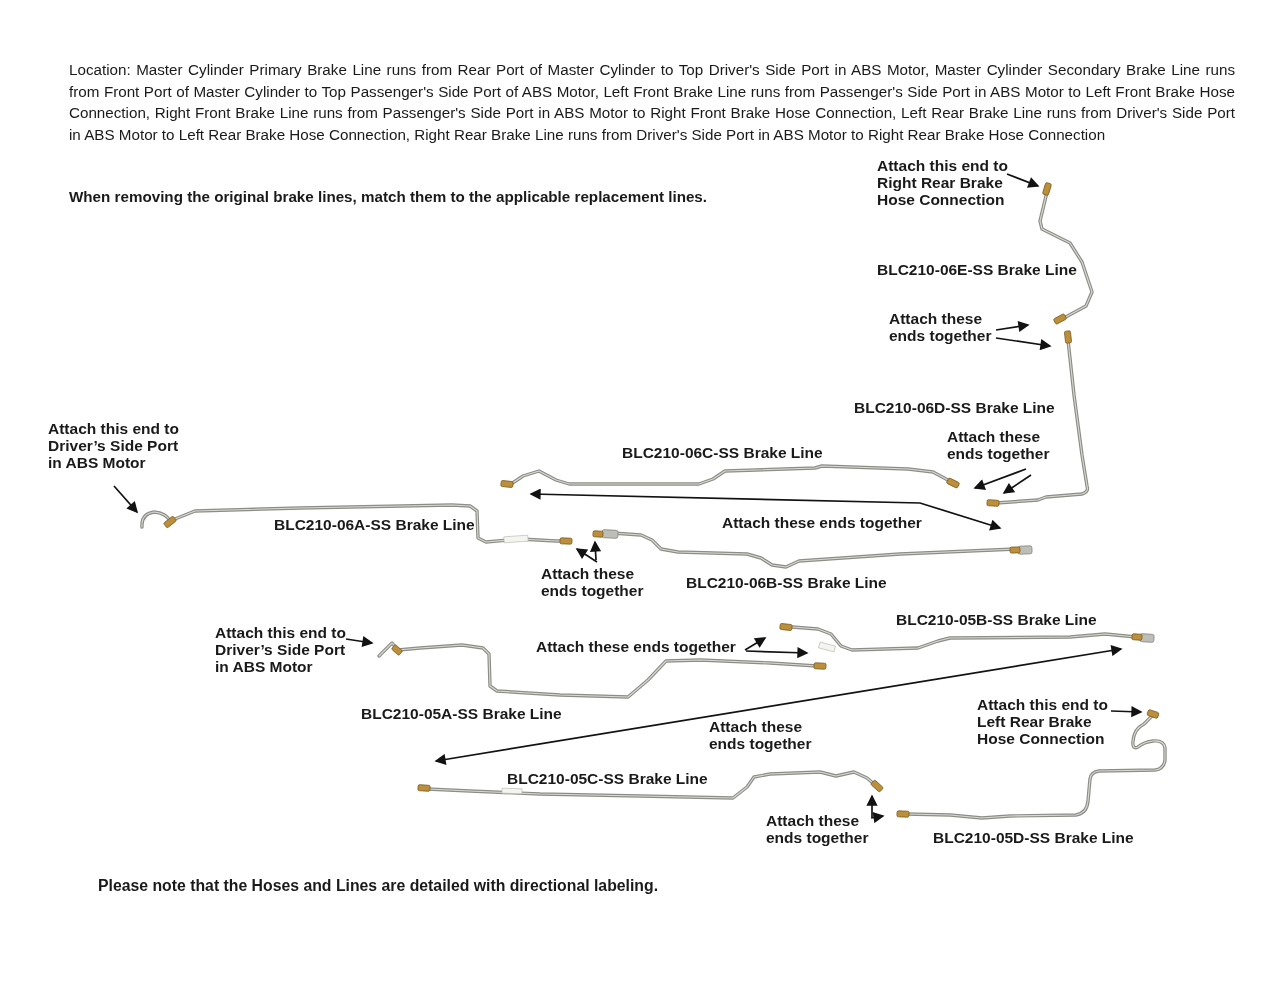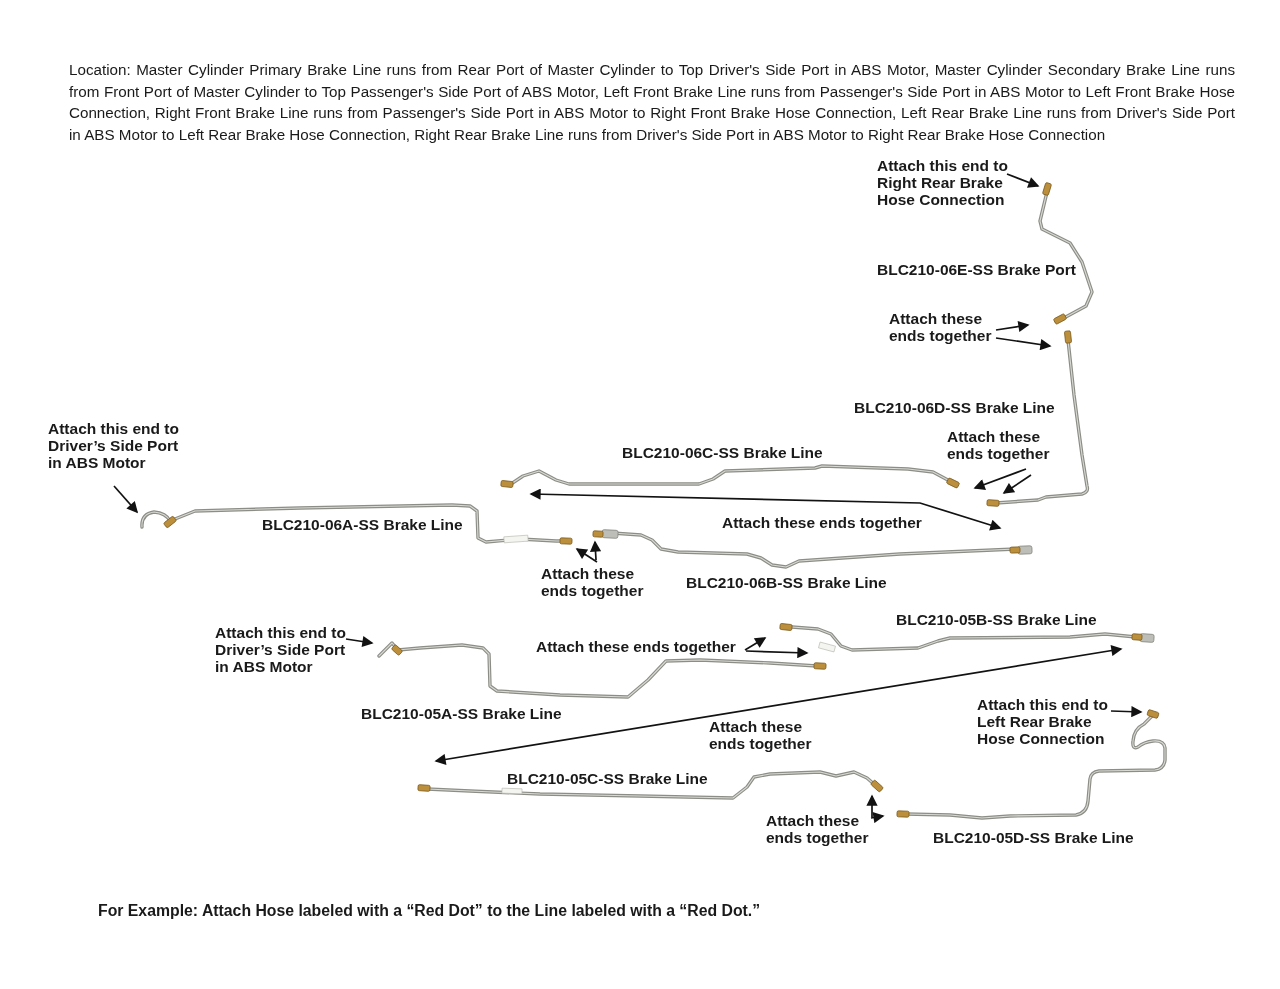--- a/index.html
+++ b/index.html
@@ -187,25 +187,26 @@
       <line class="arrow" x1="436" y1="761" x2="1121" y2="649" marker-start="url(#ah)" marker-end="url(#ah)"></line>
       <line class="arrow" x1="1111" y1="711" x2="1141" y2="712" marker-end="url(#ah)"></line>
       <line class="arrow" x1="872" y1="817" x2="872" y2="796" marker-end="url(#ah)"></line>
       <line class="arrow" x1="871" y1="818" x2="883" y2="816" marker-end="url(#ah)"></line>
     </g>
   </svg>
 
 
   <div class="abs para" style="left:69px;top:59px;width:1166px;">Location: Master Cylinder Primary Brake Line runs from Rear Port of Master Cylinder to Top Driver's Side Port in ABS Motor, Master Cylinder Secondary Brake Line runs from Front Port of Master Cylinder to Top Passenger's Side Port of ABS Motor, Left Front Brake Line runs from Passenger's Side Port in ABS Motor to Left Front Brake Hose Connection, Right Front Brake Line runs from Passenger's Side Port in ABS Motor to Right Front Brake Hose Connection, Left Rear Brake Line runs from Driver's Side Port in ABS Motor to Left Rear Brake Hose Connection, Right Rear Brake Line runs from Driver's Side Port in ABS Motor to Right Rear Brake Hose Connection</div>
 
-
-  <div class="abs part-label" style="left:877px;top:261px;">BLC210-06E-SS Brake Port</div>
+  <div class="abs intro" style="left:69px;top:188px;">When removing the original brake lines, match them to the applicable replacement lines.</div>
+
+  <div class="abs part-label" style="left:877px;top:261px;">BLC210-06E-SS Brake Line</div>
   <div class="abs part-label" style="left:854px;top:399px;">BLC210-06D-SS Brake Line</div>
   <div class="abs part-label" style="left:622px;top:444px;">BLC210-06C-SS Brake Line</div>
-  <div class="abs part-label" style="left:262px;top:516px;text-align:right;">BLC210-06A-SS Brake Line</div>
+  <div class="abs part-label" style="left:274px;top:516px;text-align:right;">BLC210-06A-SS Brake Line</div>
   <div class="abs part-label" style="left:686px;top:574px;">BLC210-06B-SS Brake Line</div>
   <div class="abs part-label" style="left:896px;top:611px;">BLC210-05B-SS Brake Line</div>
   <div class="abs part-label" style="left:361px;top:705px;">BLC210-05A-SS Brake Line</div>
   <div class="abs part-label" style="left:483px;top:770px;margin-left:24px;">BLC210-05C-SS Brake Line</div>
   <div class="abs part-label" style="left:933px;top:829px;">BLC210-05D-SS Brake Line</div>
 
   <div class="abs ann" style="left:877px;top:157px;">Attach this end to
 Right Rear Brake
 Hose Connection</div>
   <div class="abs ann" style="left:889px;top:310px;">Attach these
@@ -223,15 +224,15 @@
 in ABS Motor</div>
   <div class="abs ann" style="left:536px;top:638px;">Attach these ends together</div>
   <div class="abs ann" style="left:709px;top:718px;">Attach these
 ends together</div>
   <div class="abs ann" style="left:977px;top:696px;">Attach this end to
 Left Rear Brake
 Hose Connection</div>
   <div class="abs ann" style="left:766px;top:812px;">Attach these
 ends together</div>
 
-  <div class="abs footer-note" style="left:98px;top:902px;">For Example: Attach Hose labeled with a “Red Dot” to the Line labeled with a “Red Dot.”</div>
+  <div class="abs footer-note" style="left:98px;top:877px;">Please note that the Hoses and Lines are detailed with directional labeling.</div>
 
 </div>
 
 </body></html>

